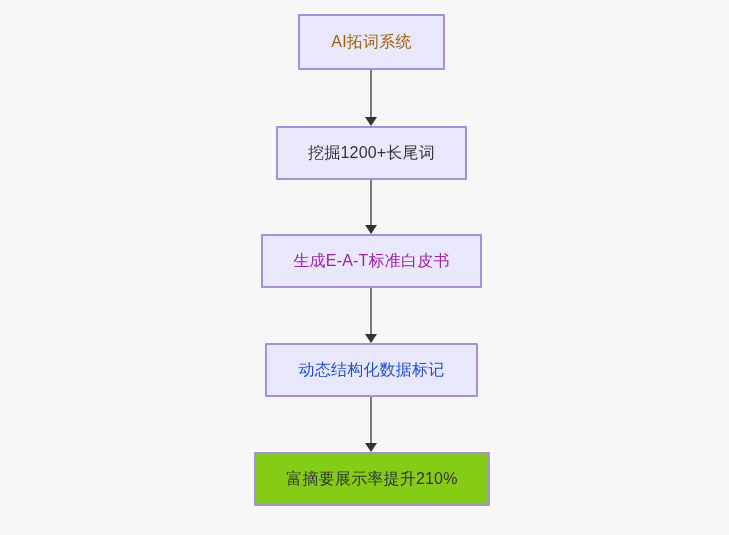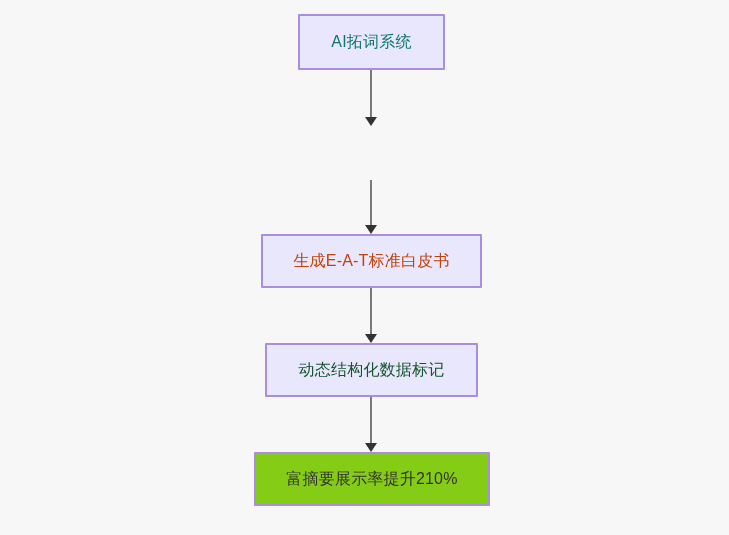--- a/index.html
+++ b/index.html
@@ -75,26 +75,29 @@
   </div>
   <div class="edge" id="edge-2" style="left: 371px; top: 288px; height: 55px;">
     <div class="edge-line" style="height: 47px; background: rgb(122, 122, 122);"></div>
     <div class="edge-arrow" style="top: 46px; border-top-color: rgb(51, 51, 51);"></div>
   </div>
   <div class="edge" id="edge-3" style="left: 371px; top: 397px; height: 55px;">
     <div class="edge-line" style="height: 47px; background: rgb(122, 122, 122);"></div>
     <div class="edge-arrow" style="top: 46px; border-top-color: rgb(51, 51, 51);"></div>
   </div>
 
-  <div class="node" id="node-0" style="left: 298px; top: 14px; width: 147px; height: 56px; background: rgb(233, 231, 251); border-color: rgb(169, 142, 221); color: #0f766e;">
+  <div class="node" id="node-0" style="left: 298px; top: 14px; width: 147px; height: 56px; background: rgb(233, 231, 251); border-color: rgb(169, 142, 221); color: #a16207;">
     <span class="node-label">AI拓词系统</span>
   </div>
-  <div class="node" id="node-2" style="left: 261px; top: 234px; width: 221px; height: 54px; background: rgb(233, 231, 251); border-color: rgb(169, 142, 221); color: #c2410c;">
+  <div class="node" id="node-1" style="left: 276px; top: 126px; width: 191px; height: 54px; background: rgb(233, 231, 251); border-color: rgb(169, 142, 221); color: rgb(51, 51, 51);">
+    <span class="node-label">挖掘1200+长尾词</span>
+  </div>
+  <div class="node" id="node-2" style="left: 261px; top: 234px; width: 221px; height: 54px; background: rgb(233, 231, 251); border-color: rgb(169, 142, 221); color: #a21caf;">
     <span class="node-label">生成E-A-T标准白皮书</span>
   </div>
-  <div class="node" id="node-3" style="left: 265px; top: 343px; width: 213px; height: 54px; background: rgb(233, 231, 251); border-color: rgb(169, 142, 221); color: #14532d;">
+  <div class="node" id="node-3" style="left: 265px; top: 343px; width: 213px; height: 54px; background: rgb(233, 231, 251); border-color: rgb(169, 142, 221); color: #1d4ed8;">
     <span class="node-label">动态结构化数据标记</span>
   </div>
   <div class="node" id="node-4" style="left: 254px; top: 452px; width: 236px; height: 54px; background: #84cc16; border-color: rgb(169, 142, 221); color: rgb(51, 51, 51);">
     <span class="node-label">富摘要展示率提升210%</span>
   </div>
 
 </div>
 
 </body></html>

